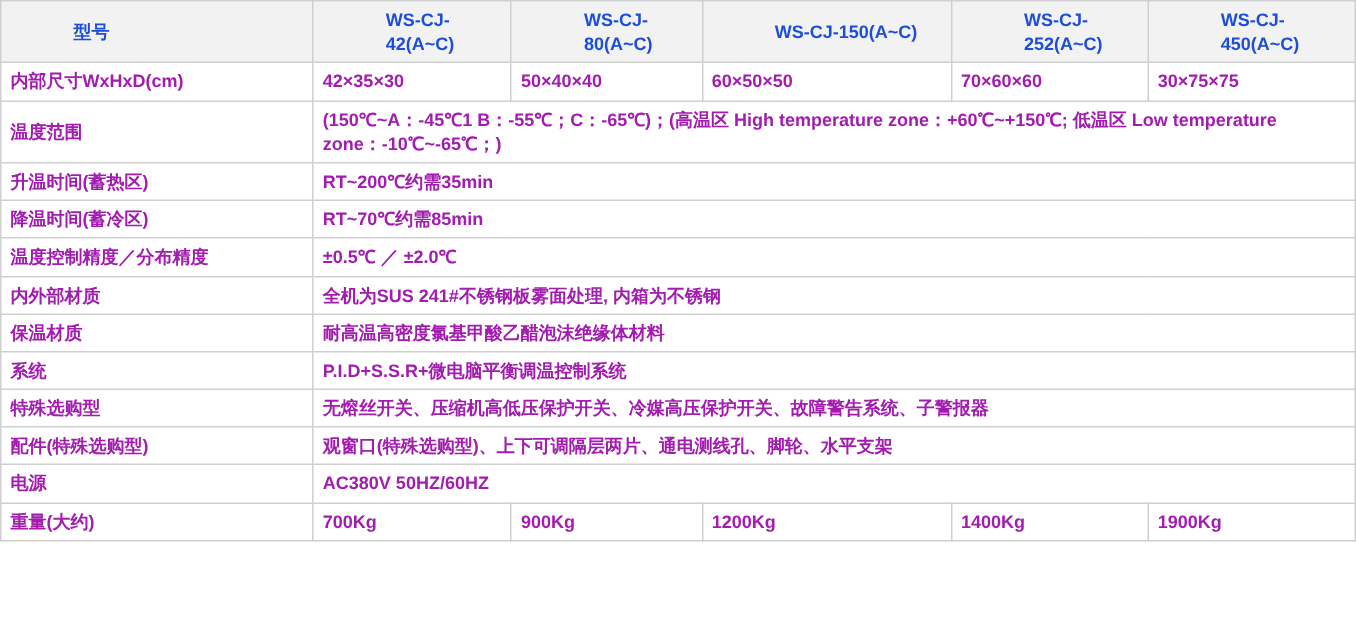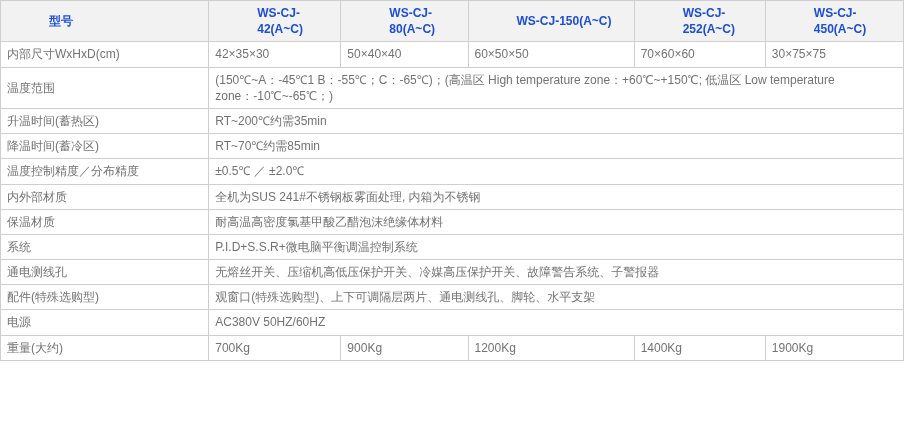--- a/index.html
+++ b/index.html
@@ -17,25 +17,25 @@
   }
   table.spec {
     border-collapse: collapse;
     width: 904px;
     table-layout: fixed;
   }
   table.spec td, table.spec th {
     border: 1px solid #cfcfcf;
     padding: 4px 6px;
     vertical-align: middle;
-    font-weight: normal;
+    font-weight: bold;
     text-align: left;
     line-height: 1.35;
     font-size: 12px;
-    color: #737373;
+    color: #a21caf;
     background: #ffffff;
   }
   tr.header-row td {
     background: #f2f2f2;
     font-weight: bold;
     color: #1d4ed8;
     height: 22px;
     padding-left: 48px;
   }
   td.label-cell {
@@ -102,21 +102,21 @@
       </tr>
       <tr>
         <td class="label-cell">保温材质</td>
         <td colspan="5" class="wrap-cell">耐高温高密度氯基甲酸乙醋泡沫绝缘体材料</td>
       </tr>
       <tr>
         <td class="label-cell">系统</td>
         <td colspan="5" class="wrap-cell">P.I.D+S.S.R+微电脑平衡调温控制系统</td>
       </tr>
       <tr>
-        <td class="label-cell">通电测线孔</td>
+        <td class="label-cell">特殊选购型</td>
         <td colspan="5" class="wrap-cell">无熔丝开关、压缩机高低压保护开关、冷媒高压保护开关、故障警告系统、子警报器</td>
       </tr>
       <tr>
         <td class="label-cell">配件(特殊选购型)</td>
         <td colspan="5" class="wrap-cell">观窗口(特殊选购型)、上下可调隔层两片、通电测线孔、脚轮、水平支架</td>
       </tr>
       <tr>
         <td class="label-cell">电源</td>
         <td colspan="5" class="wrap-cell">AC380V 50HZ/60HZ</td>
       </tr>

